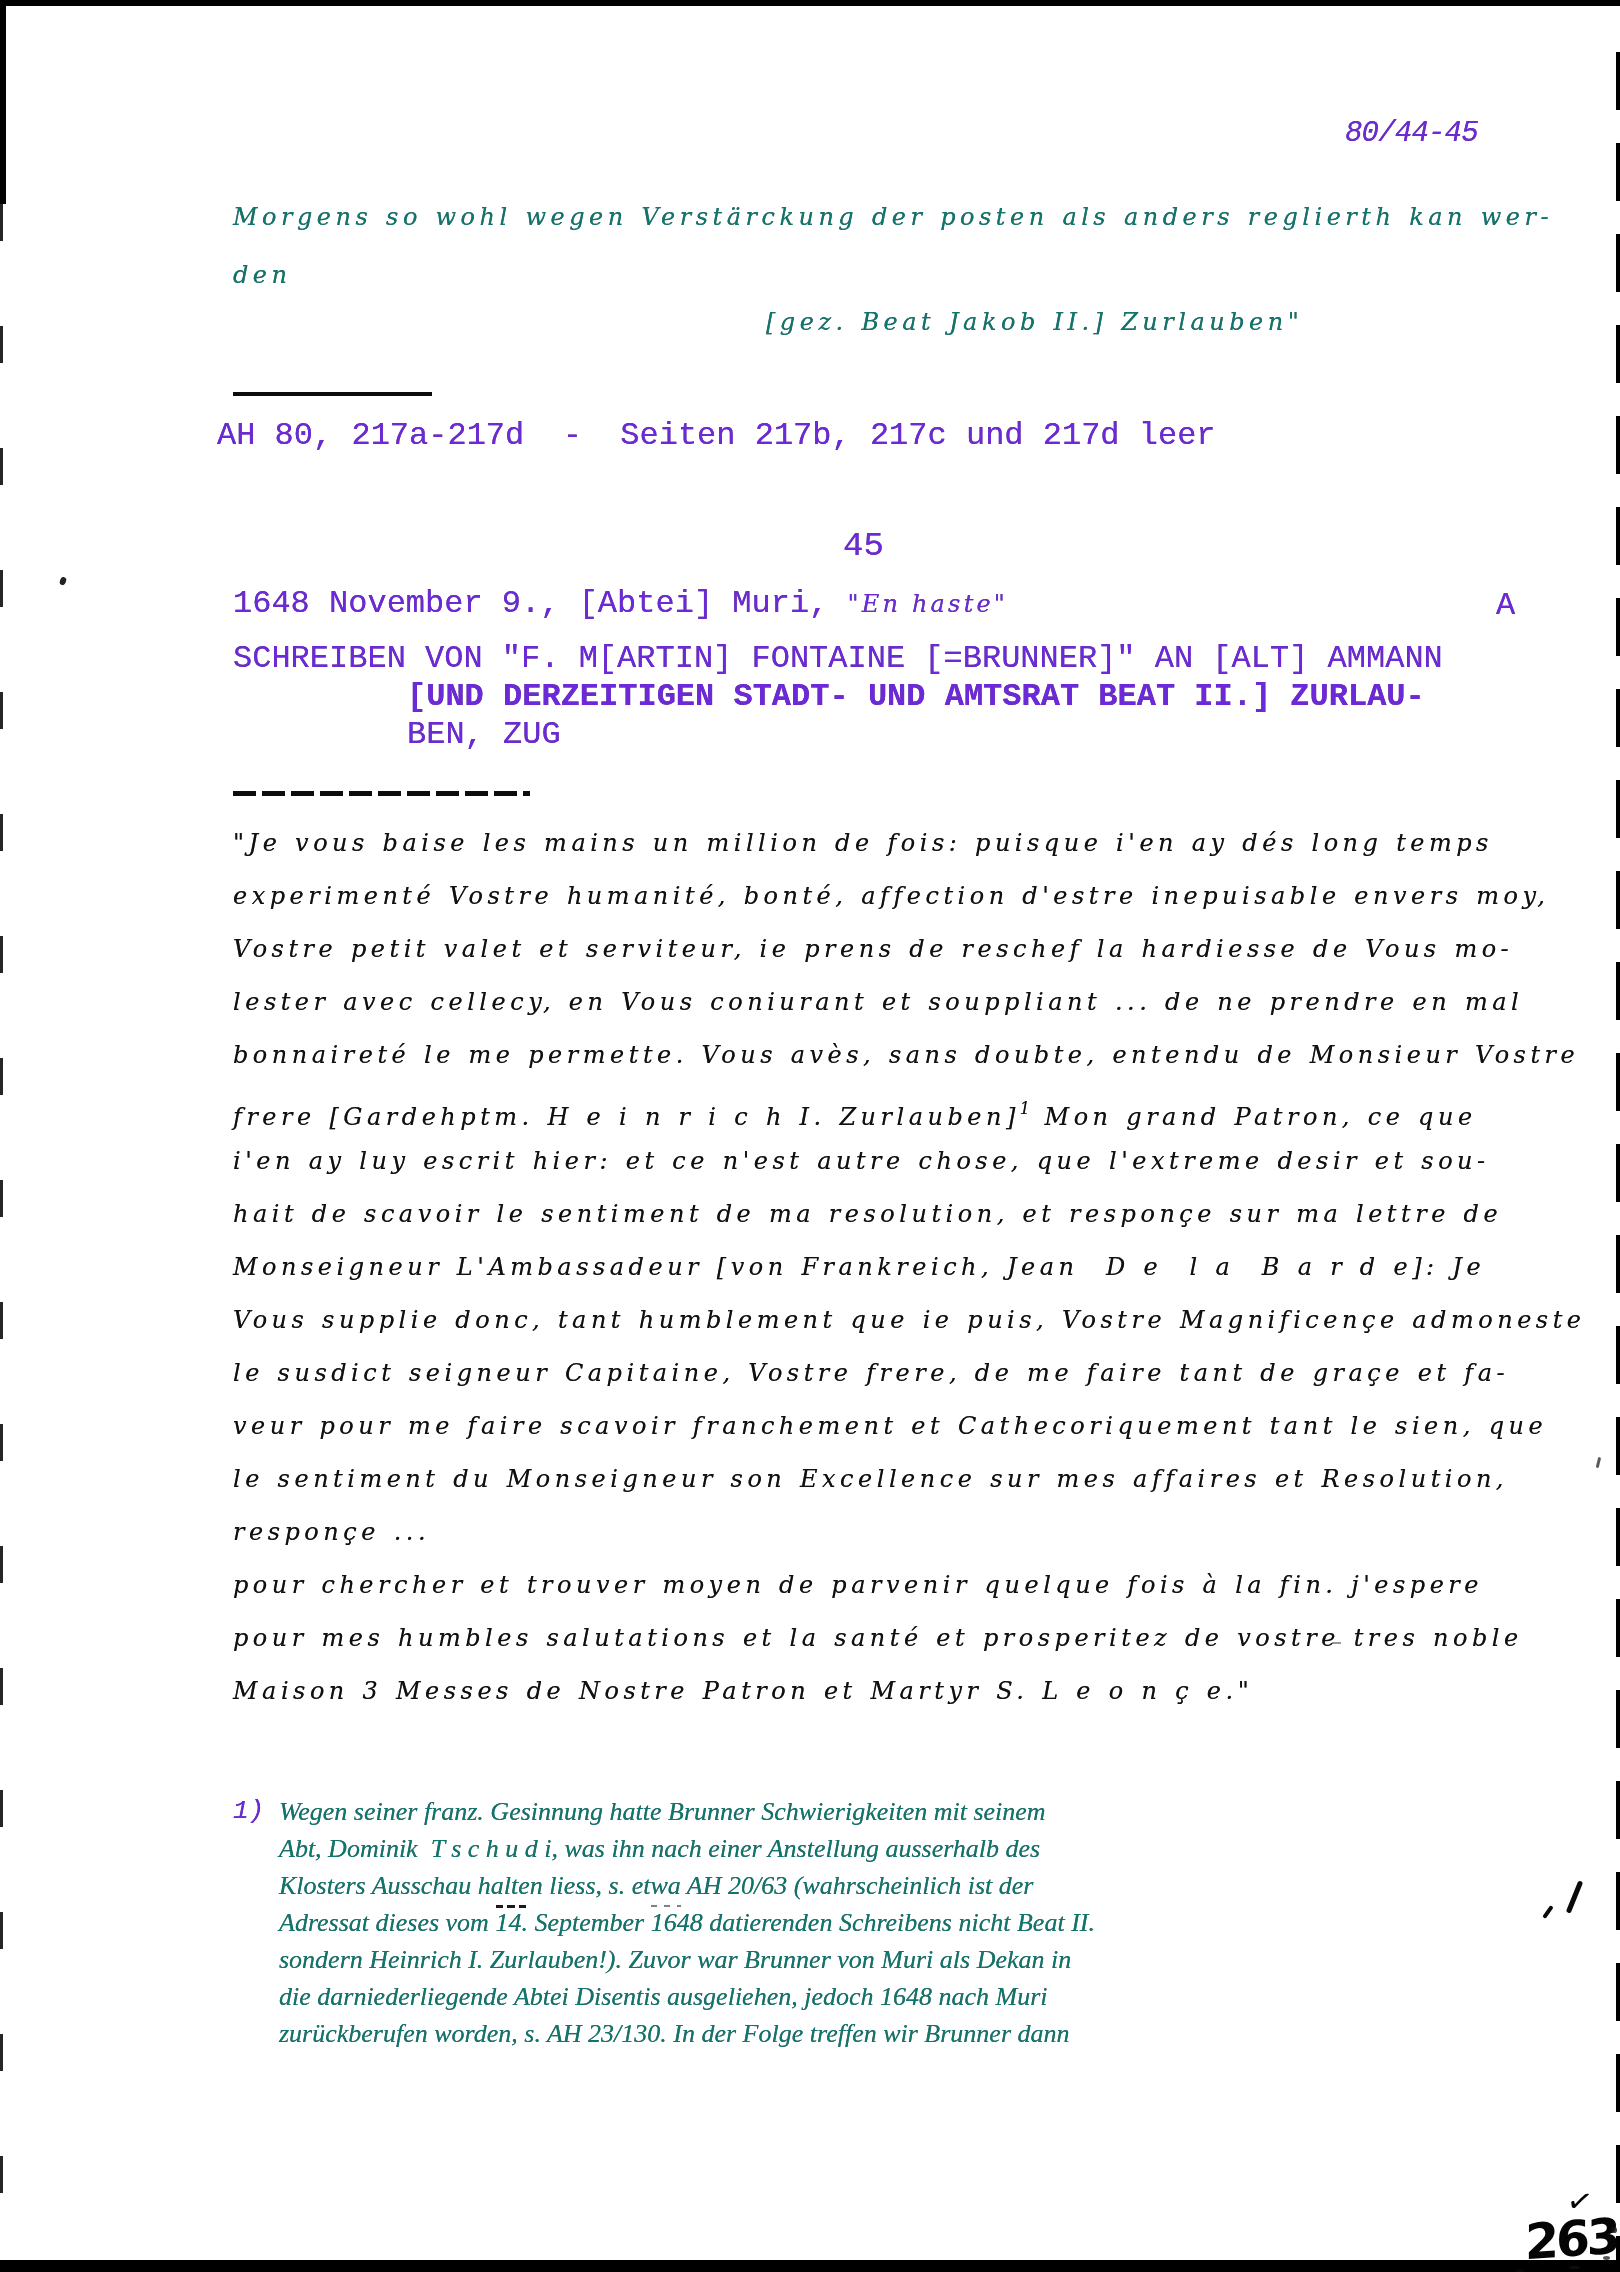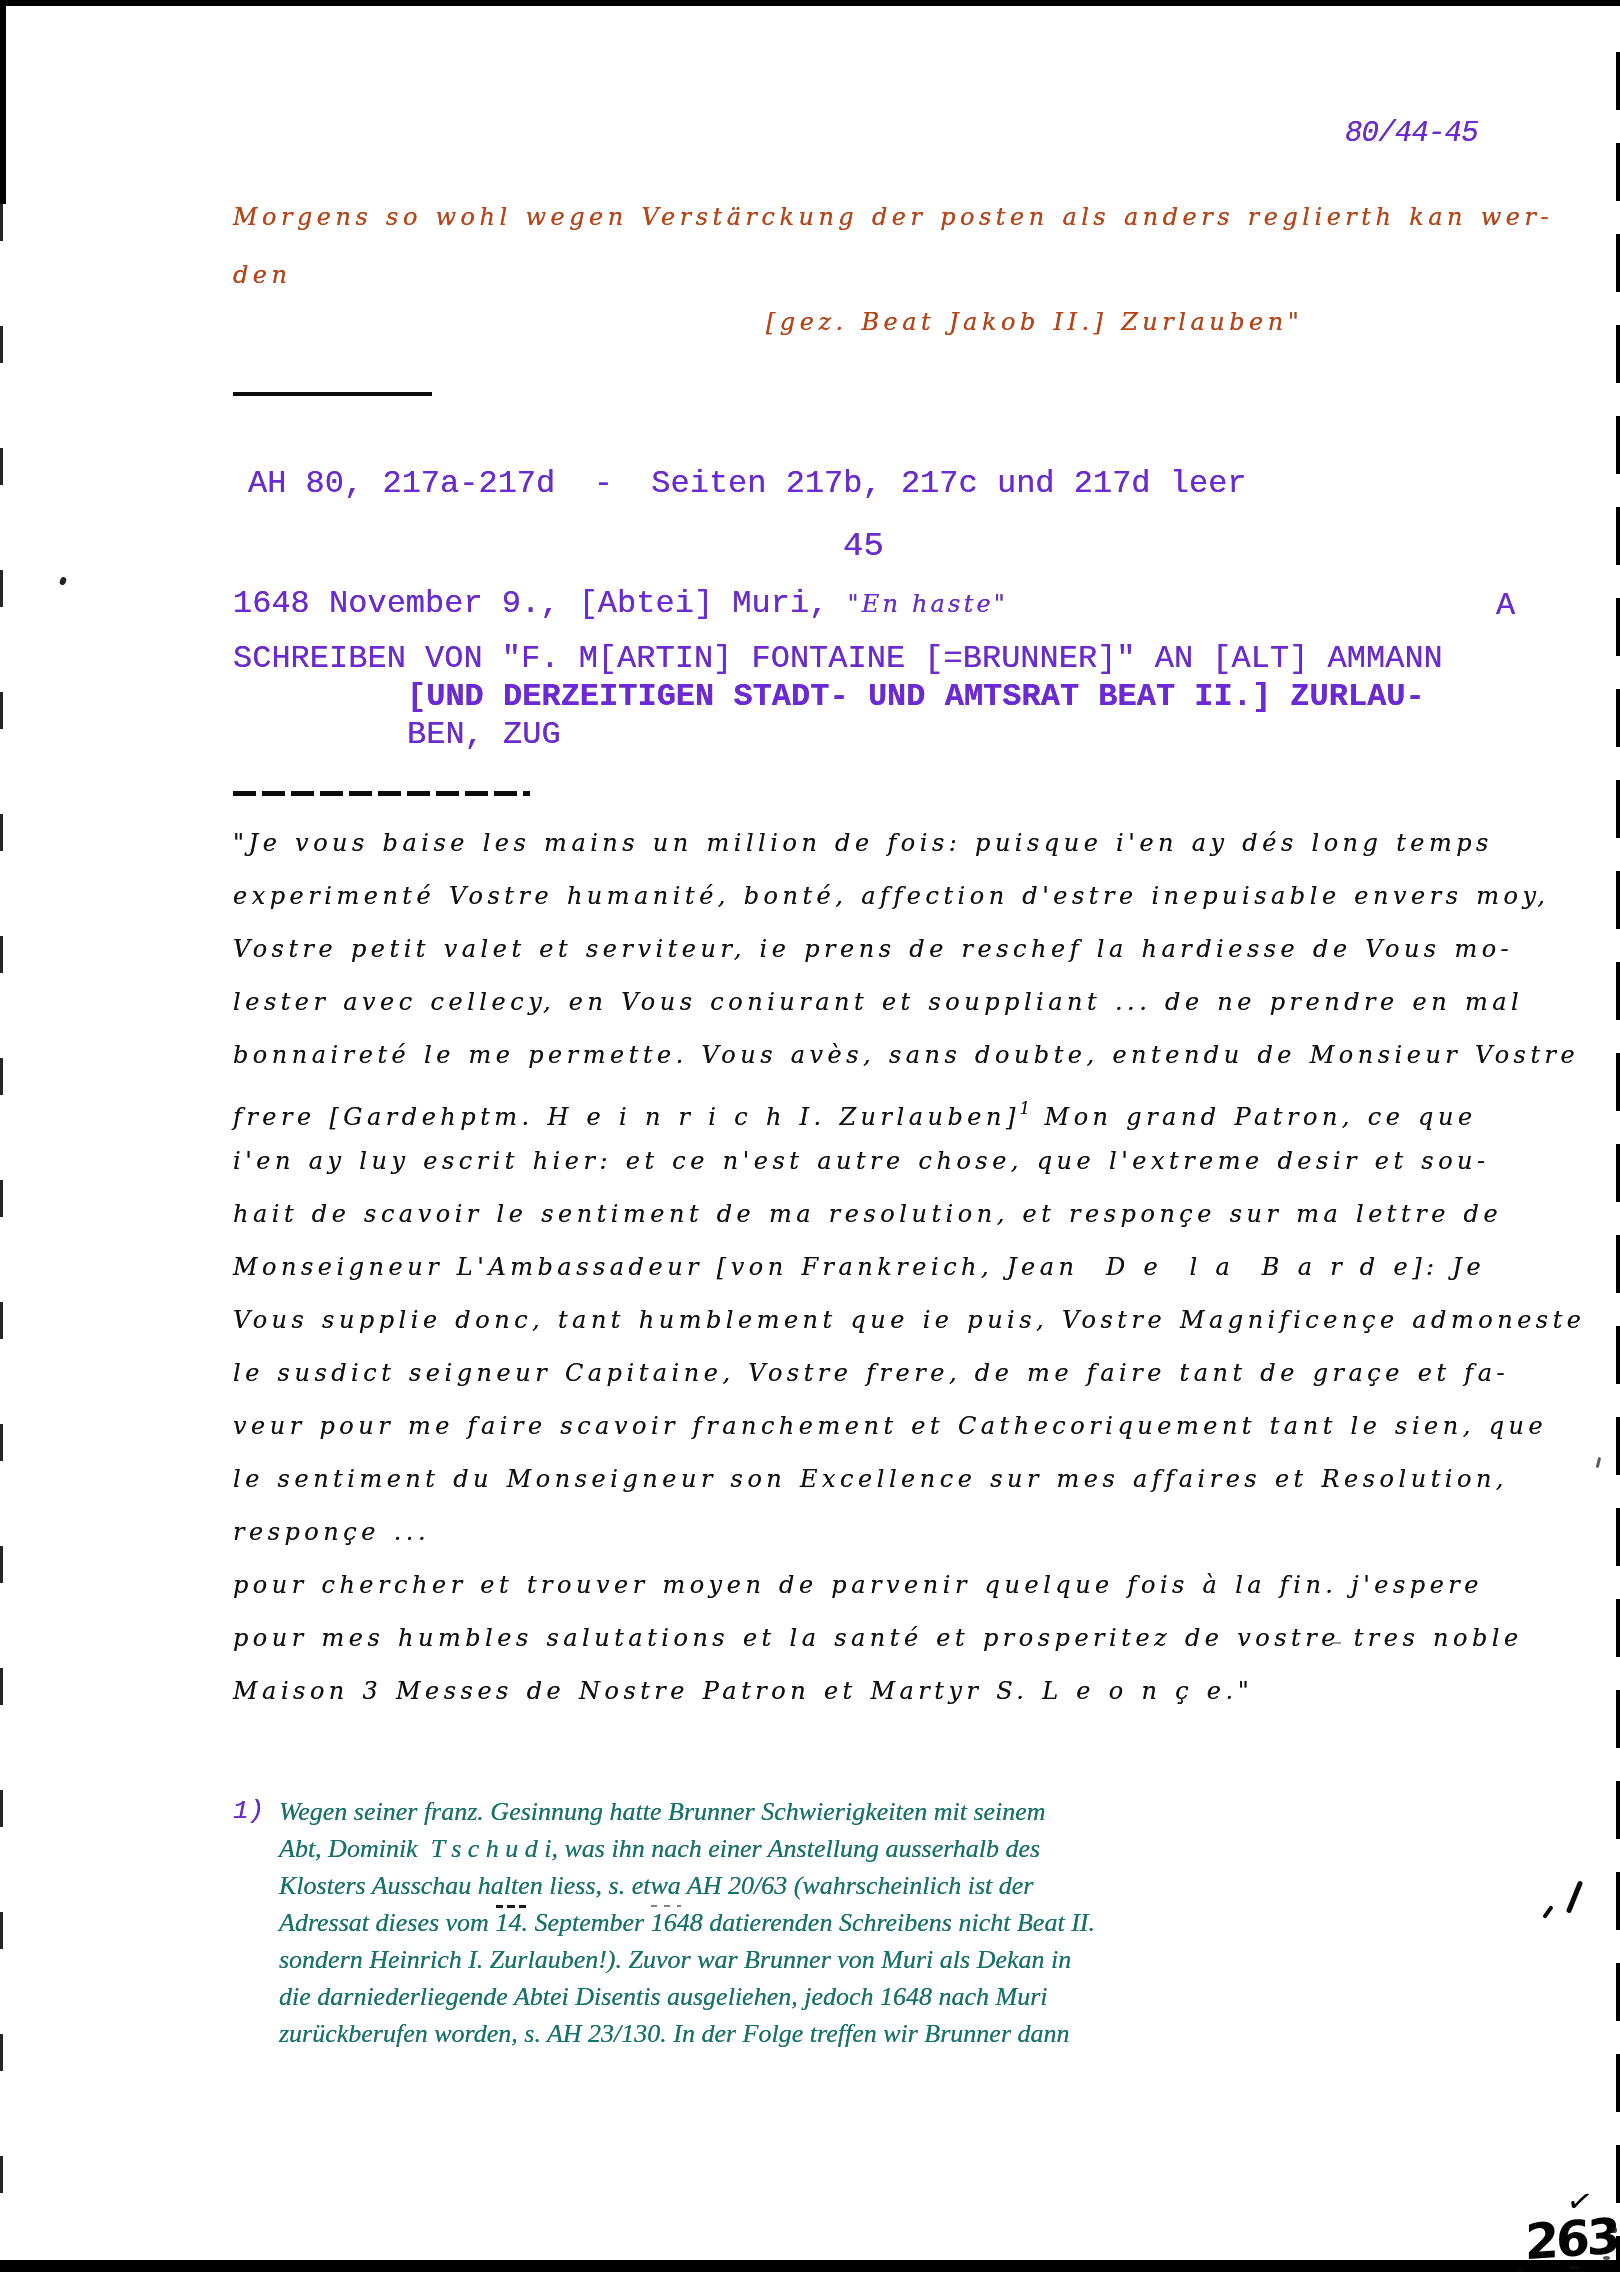--- a/index.html
+++ b/index.html
@@ -15,29 +15,29 @@
   .border-left-dash{left:0;top:204px;width:3.2px;height:2068px;
     background:repeating-linear-gradient(180deg,rgba(0,0,0,.85) 0 37px,transparent 37px 122px);}
   .border-right-dash{left:1616px;top:52px;width:4.9px;height:2221px;
     background:repeating-linear-gradient(180deg,#000 0 58px,transparent 58px 91px);}
   .border-bottom{left:0;top:2260px;width:1621px;height:13px;background:#000;}
   
   .mono{font-family:"Liberation Mono", monospace;font-size:32px;color:#6d28d9;
     white-space:pre;text-shadow:0 0 0.4px rgba(0,0,0,.65);}
   .mono-it{font-family:"Liberation Mono", monospace;font-style:italic;}
   .script{font-family:"DejaVu Serif", serif;font-style:italic;font-size:24px;
-    letter-spacing:4.5px;word-spacing:1.6px;color:#c2410c;white-space:pre;
+    letter-spacing:4.5px;word-spacing:1.6px;color:#0f766e;white-space:pre;
     text-shadow:0 0 0.4px rgba(0,0,0,.6);}
   
   .page-ref{left:1345px;top:117px;font-size:29px;letter-spacing:-0.8px;}
   .carry1{left:233px;top:203px;}
   .carry2{left:233px;top:261px;}
   .sig{left:766px;top:308px;}
   .rule1{left:233px;top:392px;width:199px;height:4px;background:#0c0c0c;}
-  .archive{left:248px;top:417px;margin-top:48px;}
+  .archive{left:217px;top:417px;}
   .entry-no{left:843px;top:527px;font-size:34px;}
   .date-row{left:233px;top:585px;}
   .date-row .q{font-family:"DejaVu Serif", serif;font-style:italic;font-size:24px;
     letter-spacing:3.2px;}
   .series{left:1496px;top:587px;}
   .title1{left:233px;top:640px;}
   .title2{left:407px;top:678px;font-weight:bold;}
   .title3{left:407px;top:716px;}
   .rule2{left:233px;top:791px;width:297px;height:4.9px;
     background:repeating-linear-gradient(90deg,#0c0c0c 0 23px,transparent 23px 29px);}

